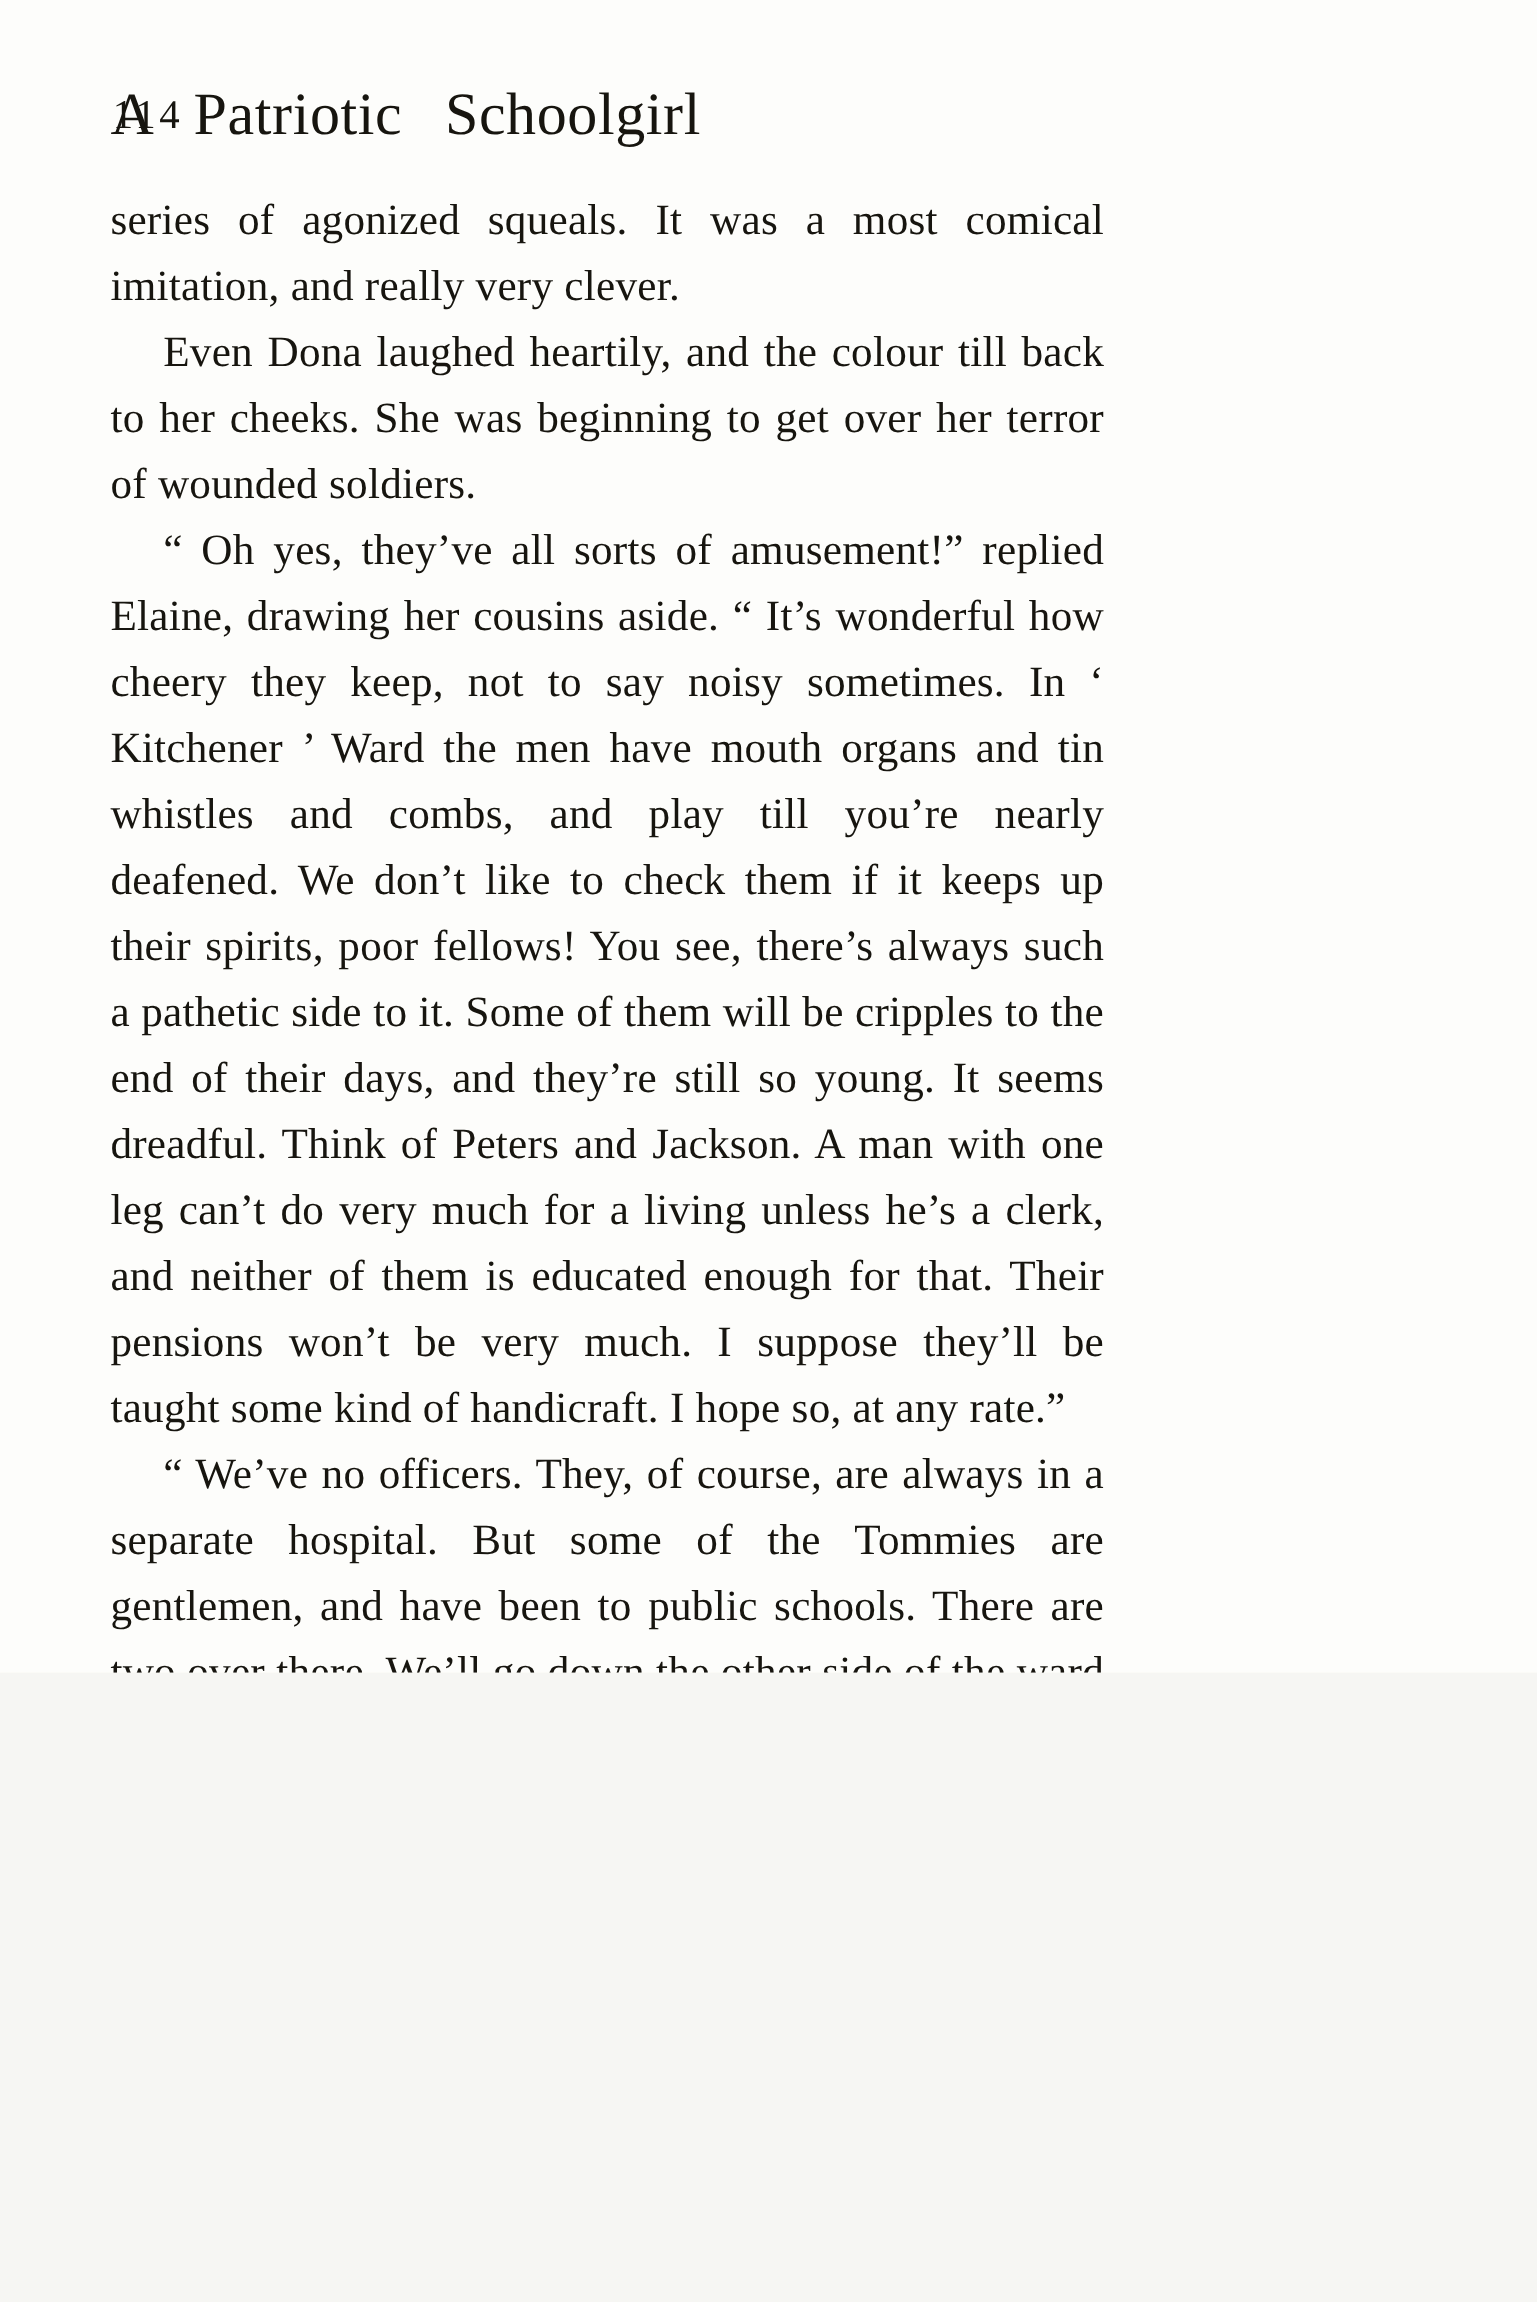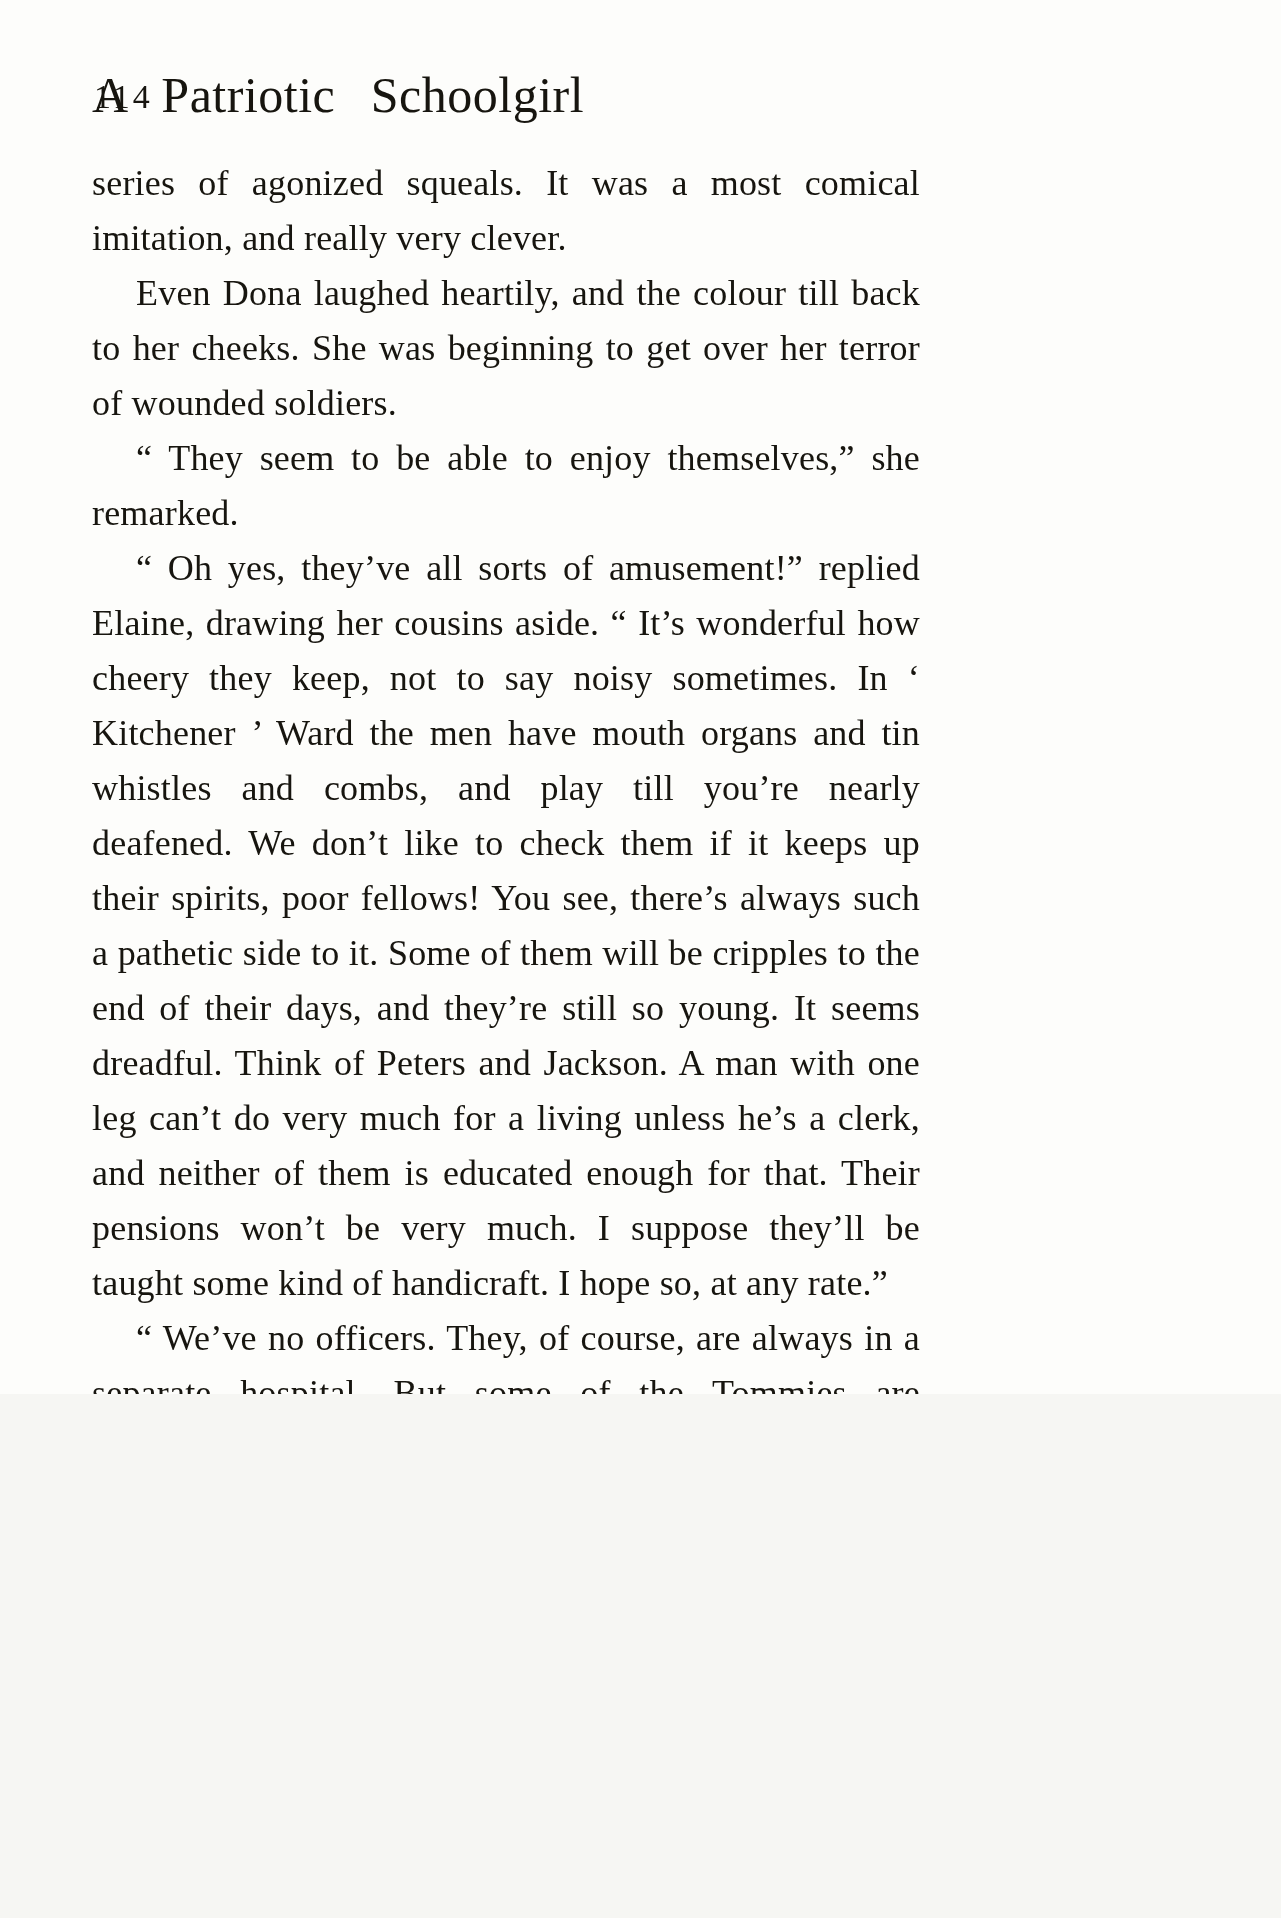--- a/index.html
+++ b/index.html
@@ -71,19 +71,18 @@
   <div class="content">
 
     <div class="page-header">
       <span class="page-number">114</span>
       <div class="page-title">A Patriotic Schoolgirl</div>
     </div>
 
     <div class="body-text">
       <p>series of agonized squeals. It was a most comical imitation, and really very clever.</p>
       <p class="indent">Even Dona laughed heartily, and the colour till back to her cheeks. She was beginning to get over her terror of wounded soldiers.</p>
-      <p class="indent">“ They seem to be able to enjoy themselves,” she remarked.</p>
       <p class="indent">“ Oh yes, they’ve all sorts of amusement!” replied Elaine, drawing her cousins aside. “ It’s wonderful how cheery they keep, not to say noisy sometimes. In ‘ Kitchener ’ Ward the men have mouth organs and tin whistles and combs, and play till you’re nearly deafened. We don’t like to check them if it keeps up their spirits, poor fellows! You see, there’s always such a pathetic side to it. Some of them will be cripples to the end of their days, and they’re still so young. It seems dreadful. Think of Peters and Jackson. A man with one leg can’t do very much for a living unless he’s a clerk, and neither of them is educated enough for that. Their pensions won’t be very much. I suppose they’ll be taught some kind of handicraft. I hope so, at any rate.”</p>
       <p class="indent">“ We’ve no officers. They, of course, are always in a separate hospital. But some of the Tommies are gentlemen, and have been to public schools. There are two over there. We’ll go down the other side of the ward and you’ll see them. There’s just time before our grand visitors arrive. We must stop and say a word at each bed, or the men</p>
     </div>
 
   </div>
 </div>
 
 </body></html>

